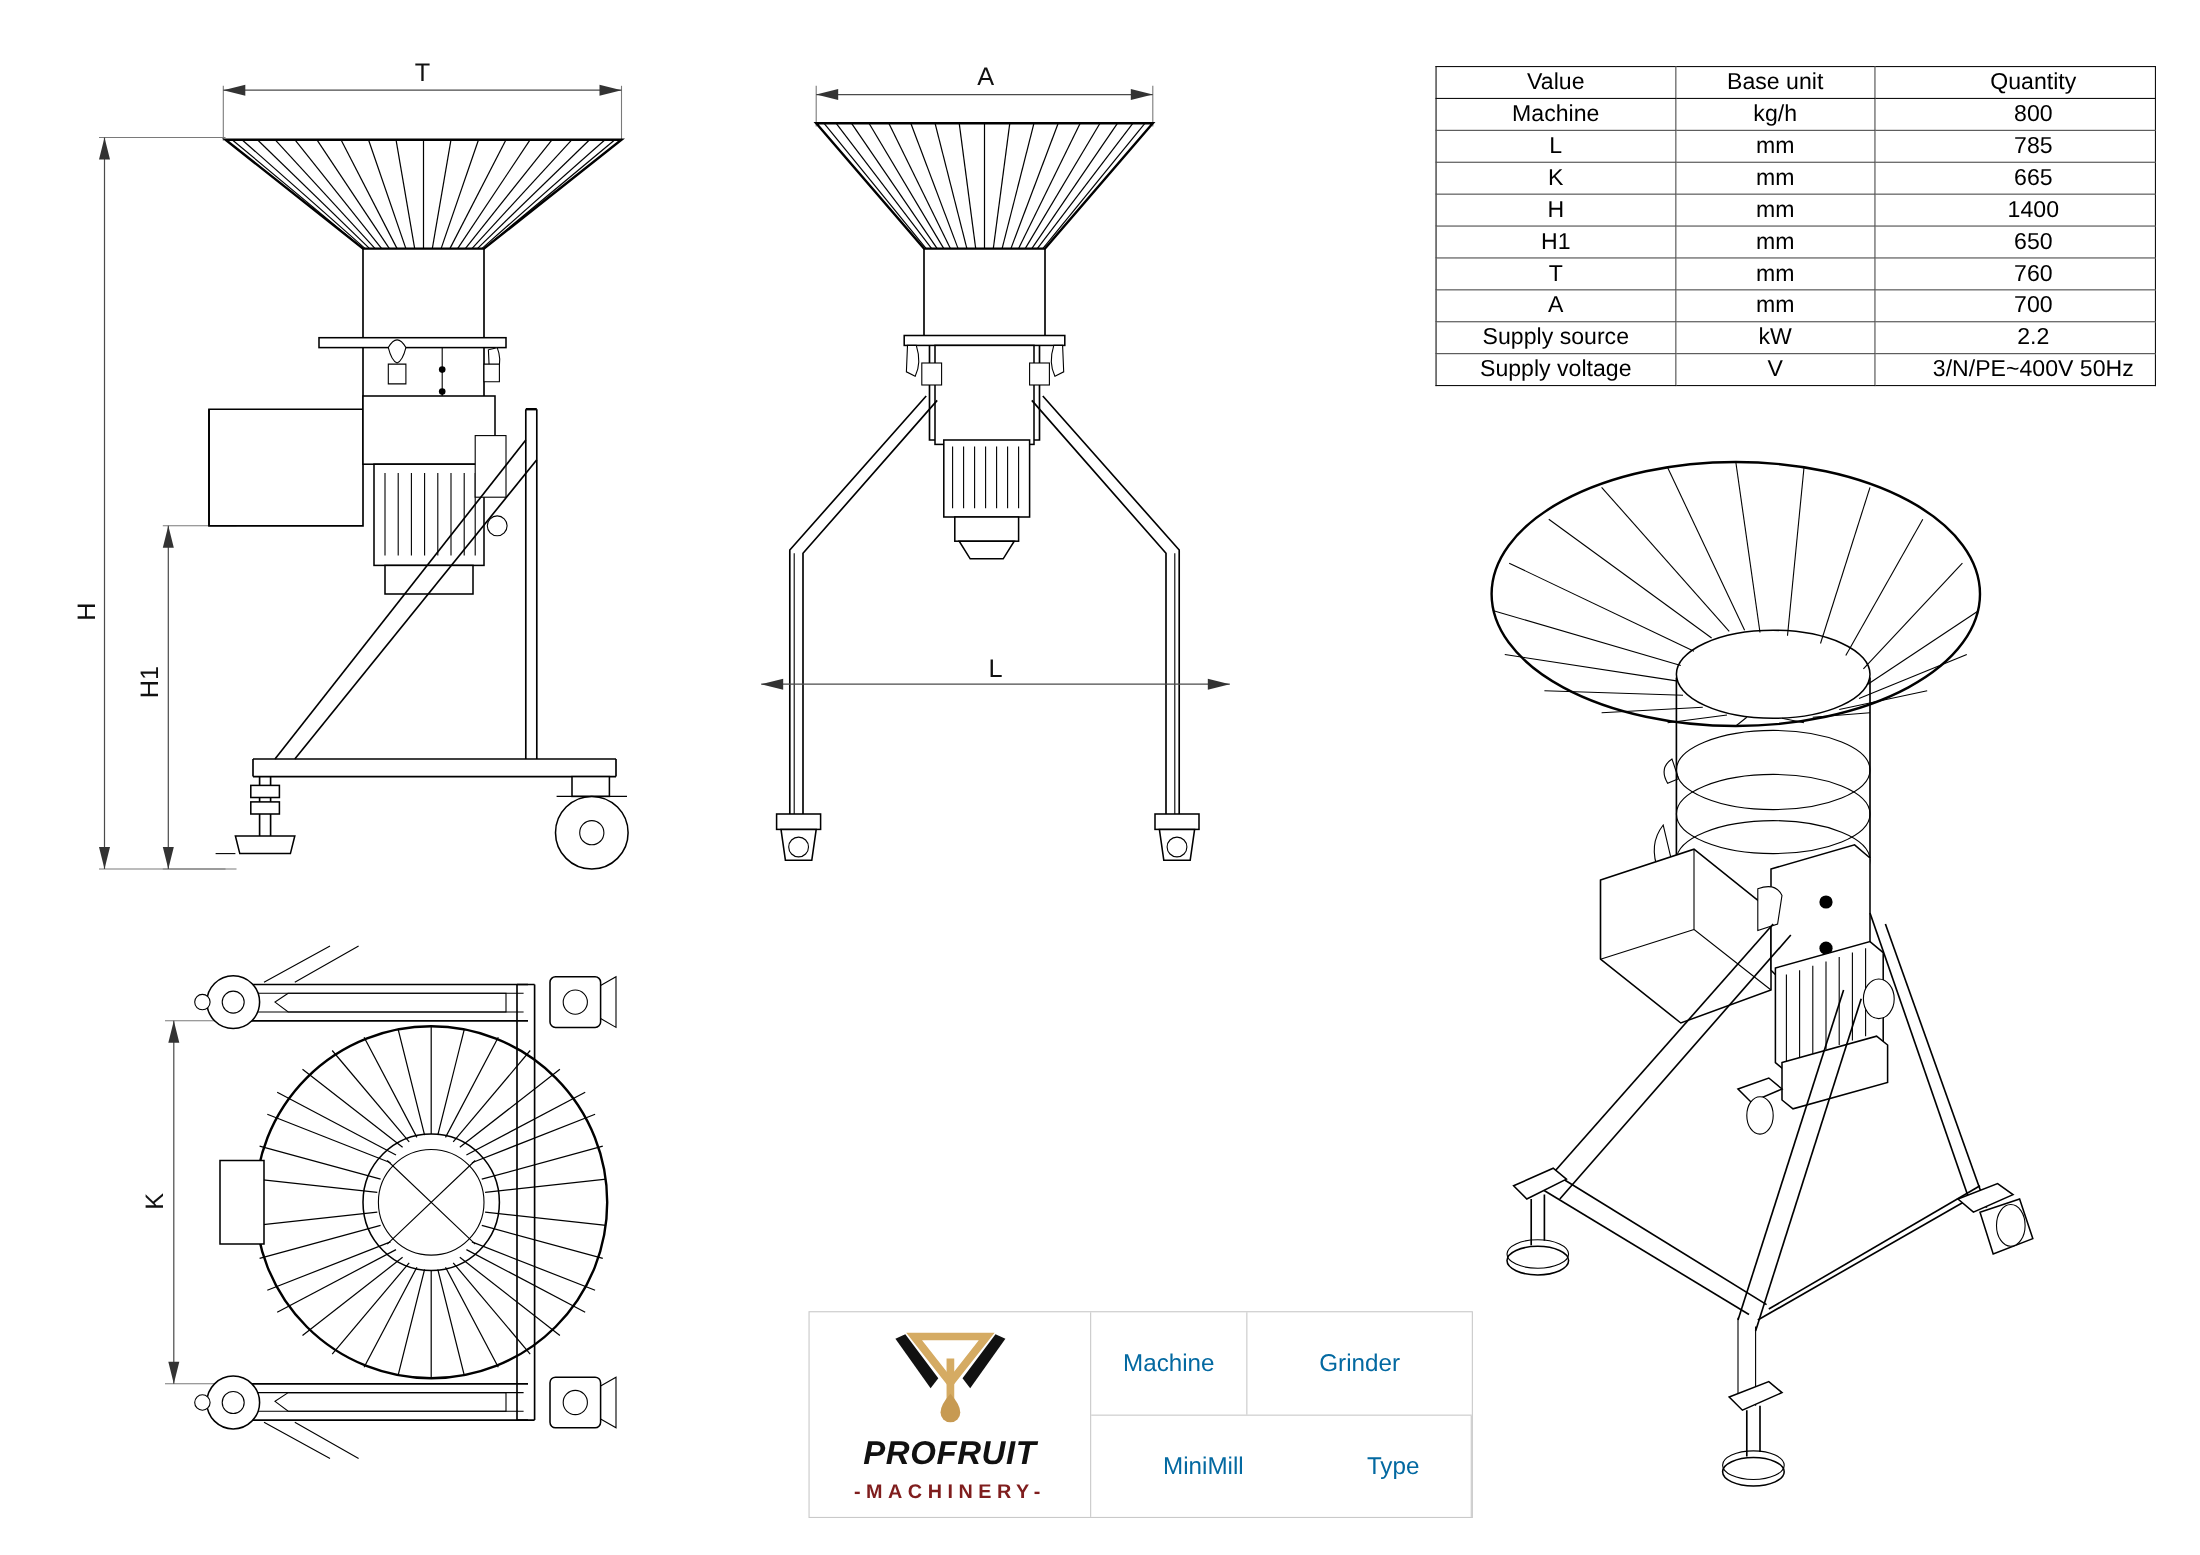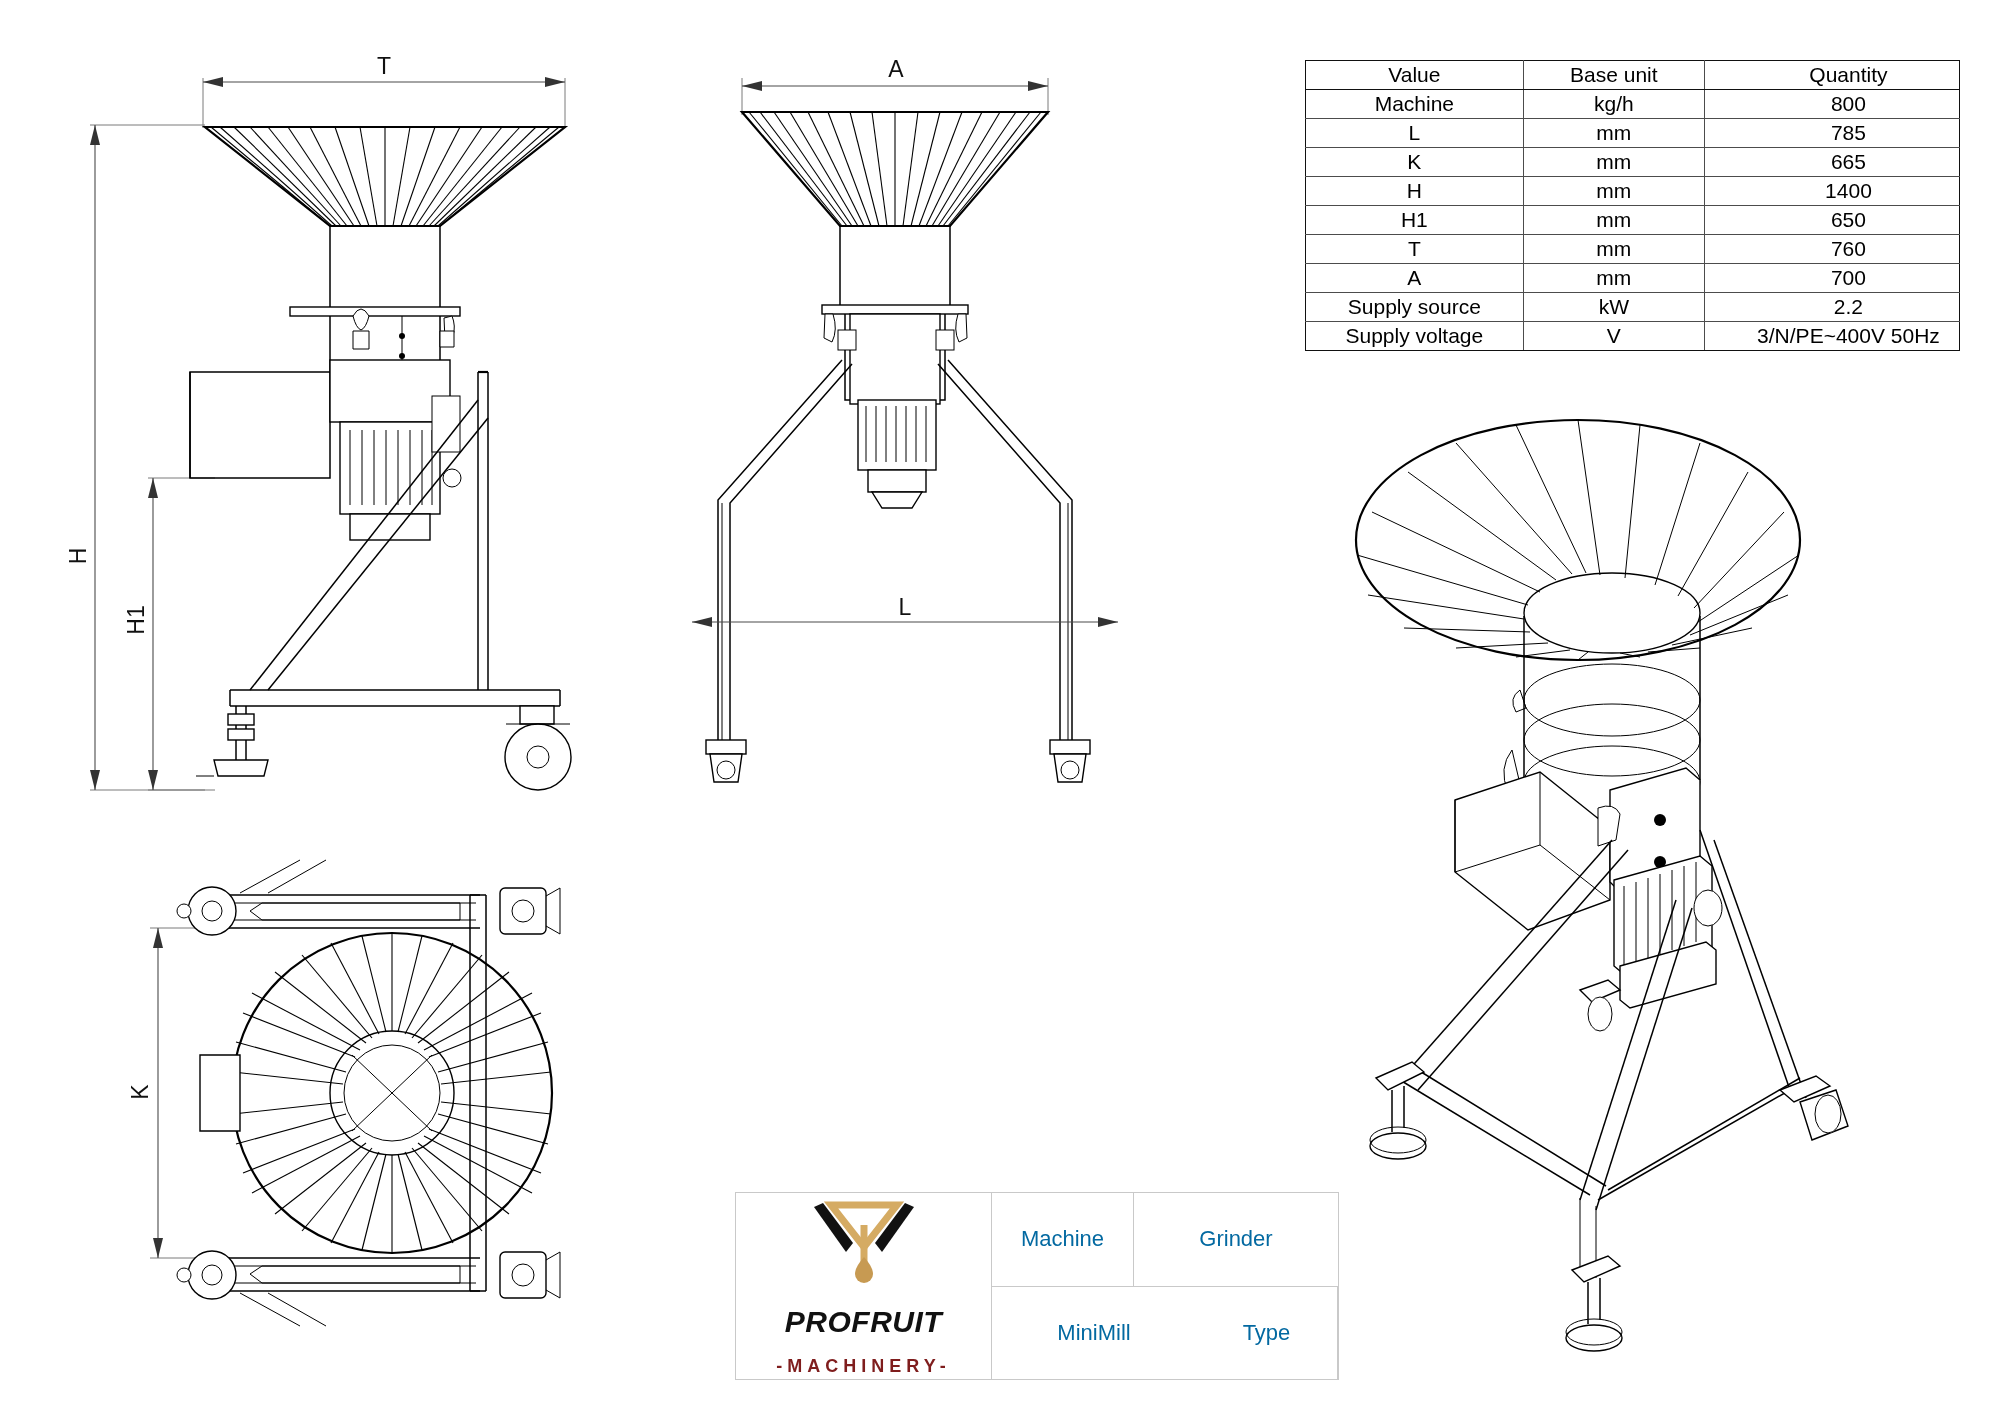--- a/index.html
+++ b/index.html
@@ -31,21 +31,21 @@
 
   
   .title-block{
     position:absolute;left:735px;top:1192px;width:604px;height:188px;
     border:1px solid #c9c9c9;box-sizing:border-box;
     display:flex;background:#fff;
   }
   .tb-logo{
     width:256px;border-right:1px solid #c9c9c9;box-sizing:border-box;
     display:flex;flex-direction:column;align-items:center;justify-content:center;
-    gap:14px;
+    gap:4px;
   }
   .tb-grid{flex:1;display:flex;flex-direction:column;}
   .tb-row{flex:1;display:flex;border-bottom:1px solid #c9c9c9;box-sizing:border-box;}
   .tb-row:last-child{border-bottom:none;}
   .tb-cell{
     display:flex;align-items:center;justify-content:center;
     font-size:22px;font-weight:300;color:#0369a1;
   }
   .tb-key{width:142px;border-right:1px solid #c9c9c9;box-sizing:border-box;}
   .tb-val{flex:1;}

